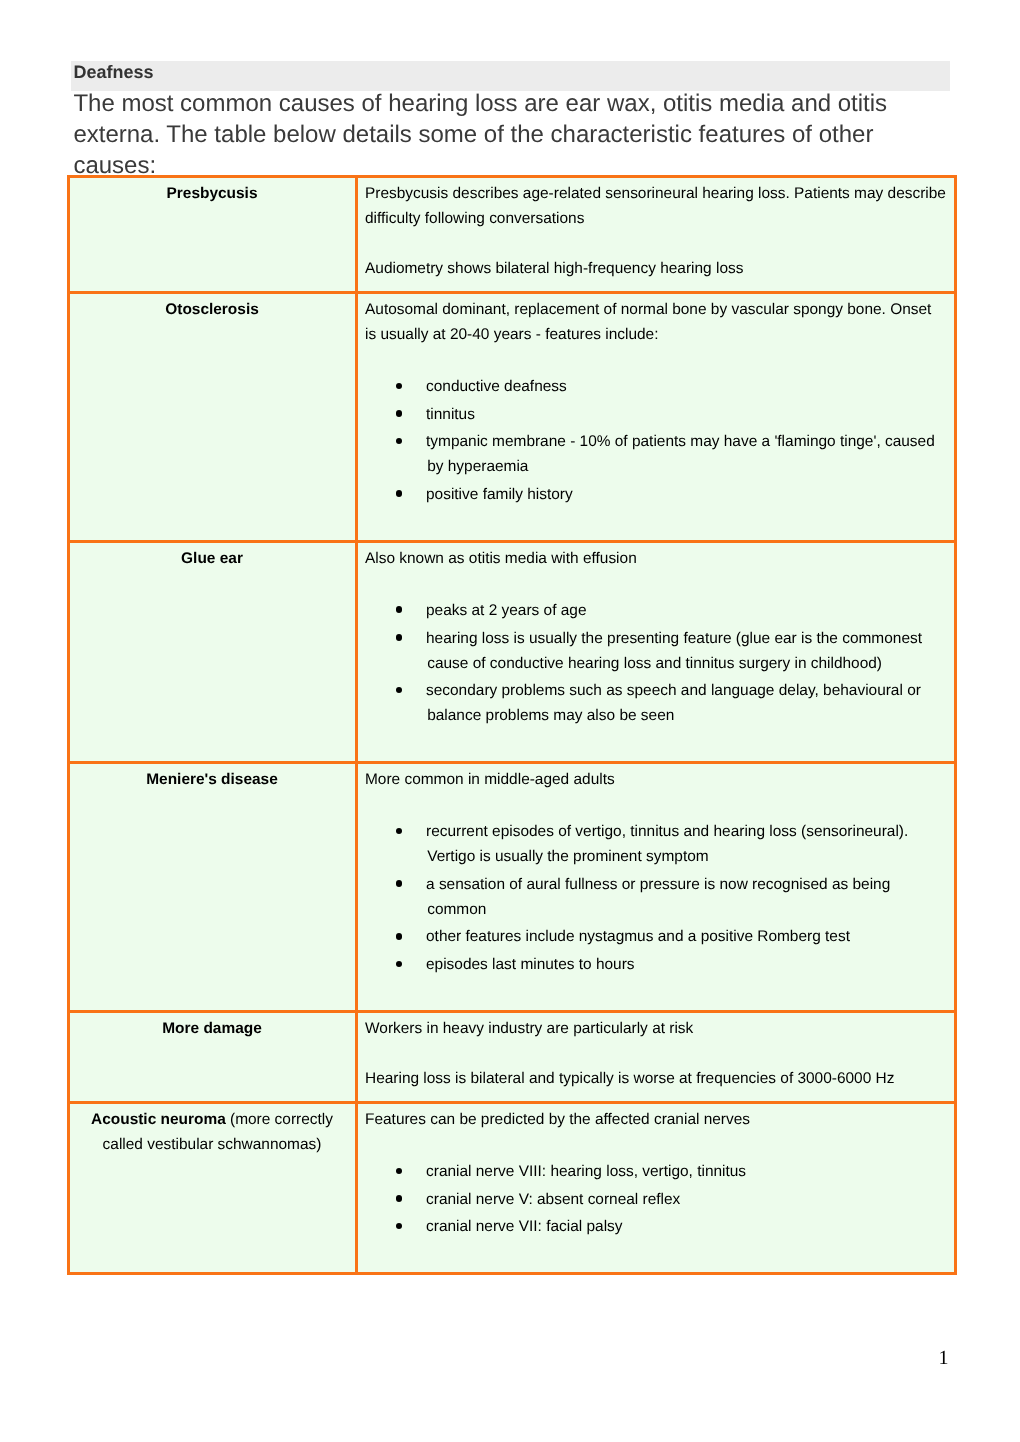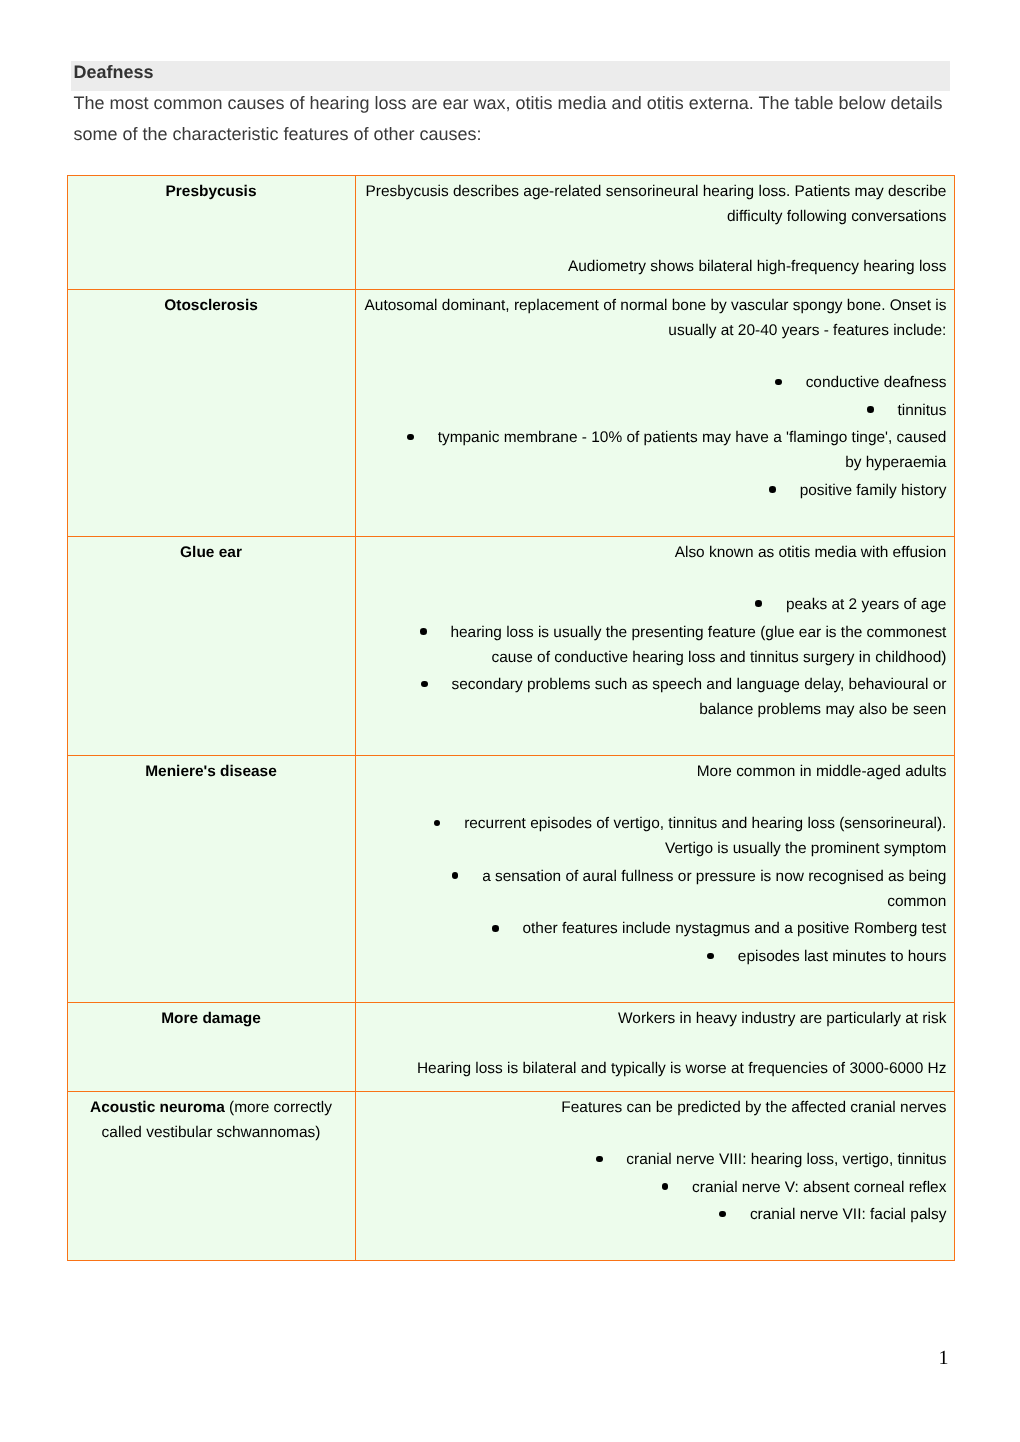--- a/index.html
+++ b/index.html
@@ -20,38 +20,38 @@
     background:rgba(236,236,236,0.996);
     padding:0.6px 0 8.6px 2.6px;
     font-size:18.0px; font-weight:bold; line-height:21.2px;
     color:#333333;
     white-space:nowrap;
   }
 
   
   .intro {
     position:absolute; left:73.4px; top:87.8px; width:874.0px;
-    font-size:18.0px; line-height:31.2px; color:#3a3a3a;
+    font-size:24px; line-height:31.2px; color:#3a3a3a;
   }
 
   
   table.t {
     position:absolute; left:66.5px; top:175.0px;
     width:887.4px;
     border-collapse:collapse;
     table-layout:fixed;
     font-size:15.45px; line-height:25.0px; color:#000000;
   }
   table.t td {
     box-sizing:border-box;
-    border:1px solid #f97316; background:#edfcec;
+    border:3px solid #f97316; background:#edfcec;
     vertical-align:top; padding:3.3px 7.5px 9.6px 7.5px;
   }
   td.c1 { width:288.0px; text-align:center; font-weight:bold; }
-  td.c2 { width:599.4px; text-align:right; }
+  td.c2 { width:599.4px; text-align:left; }
   table.t p { margin:0 0 24.9px 0; }
   table.t p.last { margin-bottom:0; }
   table.t ul { margin:0 0 23.4px 0; padding:2.0px 0 0 30.6px; list-style:none; }
   table.t li { margin:0 0 2.6px 0; padding:0 0 0 31.6px; text-indent:-31.6px; }
   table.t li .bul {
     display:inline-block; width:6.6px; height:6.6px;
     border-radius:50%; background:currentColor;
     margin-right:23.83px; vertical-align:1.87px;
     font-size:0; line-height:0;
   }

